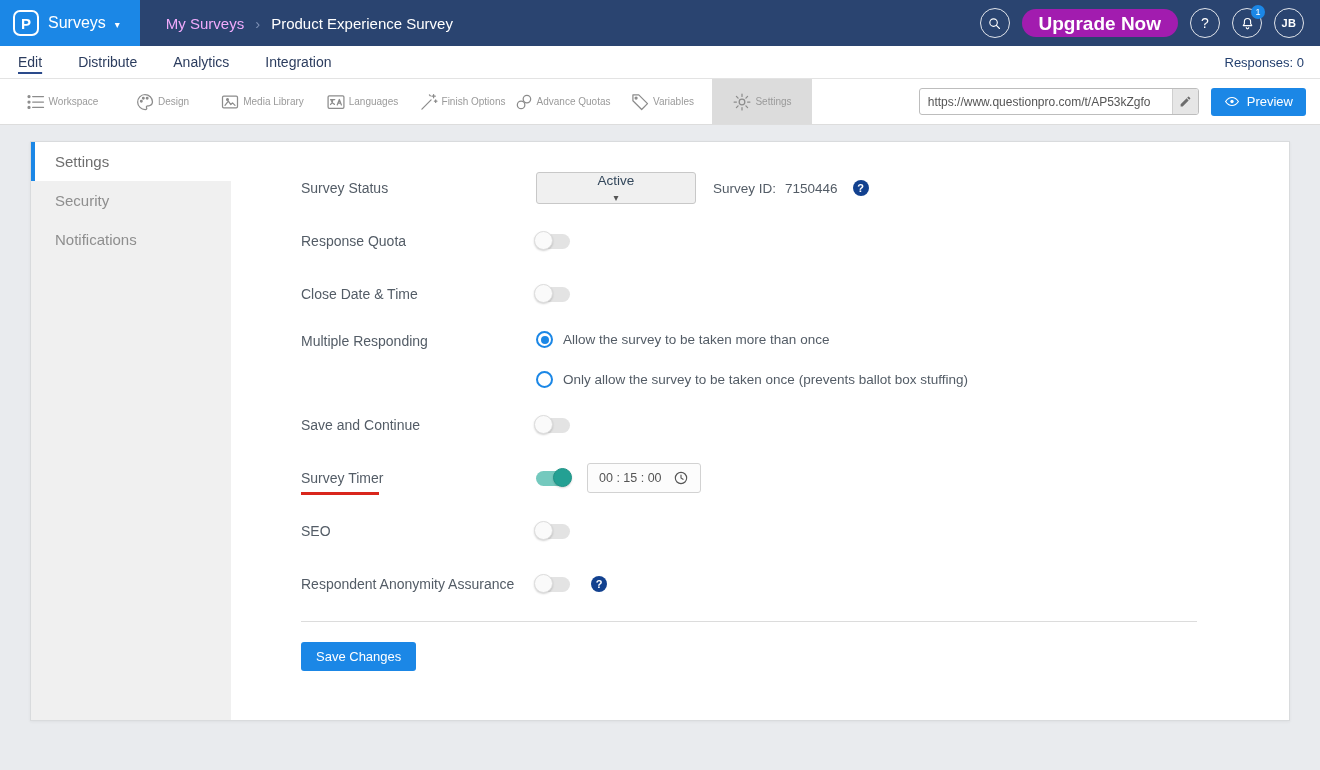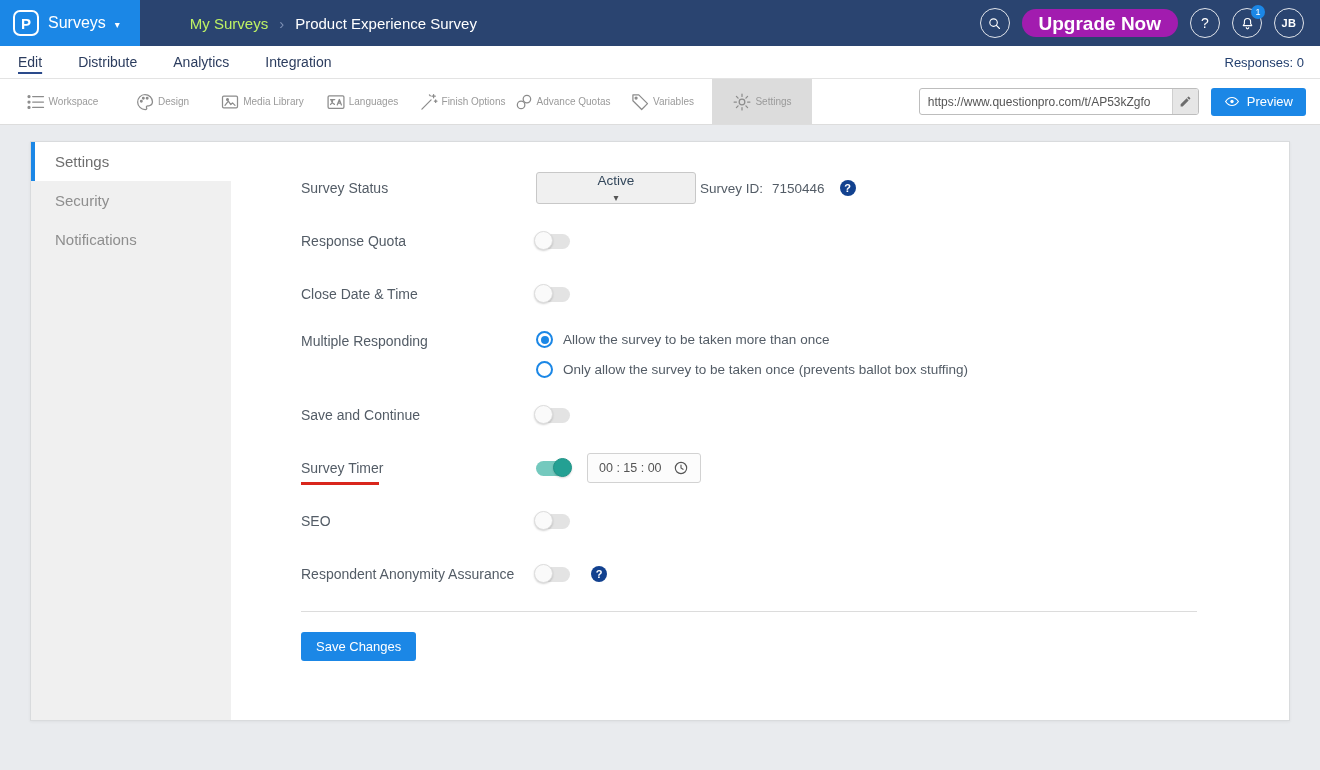--- a/index.html
+++ b/index.html
@@ -6,21 +6,21 @@
   html,body { width:1320px; height:770px; overflow:hidden; }
   body { font-family:"Liberation Sans", sans-serif; background:#e9ebee; }
 
   
   .topbar { height:46px; background:#2a4470; display:flex; align-items:center; position:relative; }
   .logo-block { height:46px; background:#1b87e6; display:flex; align-items:center; gap:9px; padding:0 20px 0 13px; color:#fff; cursor:pointer; }
   .logo-mark { width:26px; height:26px; border:2px solid #fff; border-radius:7px; display:flex; align-items:center; justify-content:center; font-weight:bold; font-size:15px; color:#fff; }
   .logo-title { font-size:16px; }
   .caret { font-size:10px; margin-top:2px; }
   .breadcrumb { margin-left:26px; display:flex; align-items:center; gap:11px; font-size:15px; }
-  .bc-link { color:#bef264; text-decoration:none; cursor:pointer;margin-left:24px; }
+  .bc-link { color:#f0abfc; text-decoration:none; cursor:pointer; }
   .bc-sep { color:#7d90b5; font-size:15px; }
   .bc-current { color:#fff; }
   .topbar-right { margin-left:auto; display:flex; align-items:center; gap:12px; padding-right:16px; }
   .circle-btn { width:30px; height:30px; border:1.4px solid rgba(255,255,255,.85); border-radius:50%; display:flex; align-items:center; justify-content:center; color:#fff; font-size:14px; position:relative; cursor:pointer; flex-shrink:0; }
   .avatar { font-size:11px; font-weight:bold; letter-spacing:.5px; }
   .upgrade-btn { background:#a21caf; color:#fff; border:none; border-radius:15px; height:28px; padding:4px 17px; font-size:19px; font-weight:bold; cursor:pointer; font-family:inherit; }
   .badge { position:absolute; top:-4px; right:-4px; background:#1b87e6; color:#fff; font-size:9px; min-width:14px; height:14px; border-radius:50%; display:flex; align-items:center; justify-content:center; }
 
   
   .tabsbar { height:33px; background:#fff; border-bottom:1px solid #e3e3e3; display:flex; align-items:center; padding:0 18px; gap:36px; position:relative; }
@@ -49,29 +49,29 @@
   .side-item.active::before { content:""; position:absolute; left:0; top:0; bottom:0; width:4px; background:#1b87e6; }
 
   .main { flex:1; padding:30px 0 8px 70px; min-width:0; }
   .row { display:flex; align-items:center; min-height:32px; margin-bottom:21px; }
   .row.row-top { align-items:flex-start; }
   .label { width:235px; flex-shrink:0; font-size:14px; color:#535c66; position:relative; }
   .row-top .label { padding-top:2px; }
 
   .select { width:160px; height:32px; background:#f0f0f0; border:1px solid #c8c8c8; border-radius:3px; display:flex; align-items:center; justify-content:space-between; padding:0 11px; font-size:13.5px; color:#33475b; cursor:pointer;flex-direction:column; }
   .sel-caret { font-size:10px; color:#555; }
-  .sid-group { display:flex; align-items:center; gap:9px; margin-left:4px; font-size:13.5px; color:#535c66; }
+  .sid-group { display:flex; align-items:center; gap:9px; margin-left:17px; font-size:13.5px; color:#535c66; }
   .qicon { width:16px; height:16px; border-radius:50%; background:#12418f; color:#fff; font-size:11px; font-weight:bold; display:flex; align-items:center; justify-content:center; cursor:pointer; flex-shrink:0; }
 
   .toggle { width:34px; height:15px; border-radius:8px; background:#e3e3e3; position:relative; cursor:pointer; flex-shrink:0; }
   .knob { position:absolute; width:19px; height:19px; border-radius:50%; background:#fafafa; border:1px solid #ddd; top:-3px; left:-2px; box-shadow:0 1px 2px rgba(0,0,0,.18); }
   .toggle.on { background:#74c9be; }
   .toggle.on .knob { left:auto; right:-2px; background:#23a093; border-color:#1f9487; }
 
-  .radio-group { display:flex; flex-direction:column; gap:13px; }
+  .radio-group { display:flex; flex-direction:column; gap:23px; }
   .radio-row { display:flex; align-items:center; gap:10px; cursor:pointer; }
   .radio { width:17px; height:17px; border-radius:50%; border:2px solid #1b87e6; background:#fff; position:relative; flex-shrink:0; }
   .radio.selected::after { content:""; position:absolute; inset:2.5px; border-radius:50%; background:#1b87e6; }
   .radio-label { font-size:13.5px; color:#535c66; }
 
   .timer-controls { display:flex; align-items:center; gap:17px; }
   .timebox { display:flex; align-items:center; gap:11px; border:1px solid #d2d2d2; border-radius:3px; background:#fcfcfc; padding:6px 11px; font-size:12.5px; color:#555; cursor:text; }
   .red-underline { position:absolute; left:0; top:calc(100% + 6px); width:78px; height:3px; background:#d9261c; }
 
   .anon-controls { display:flex; align-items:center; gap:21px; }

